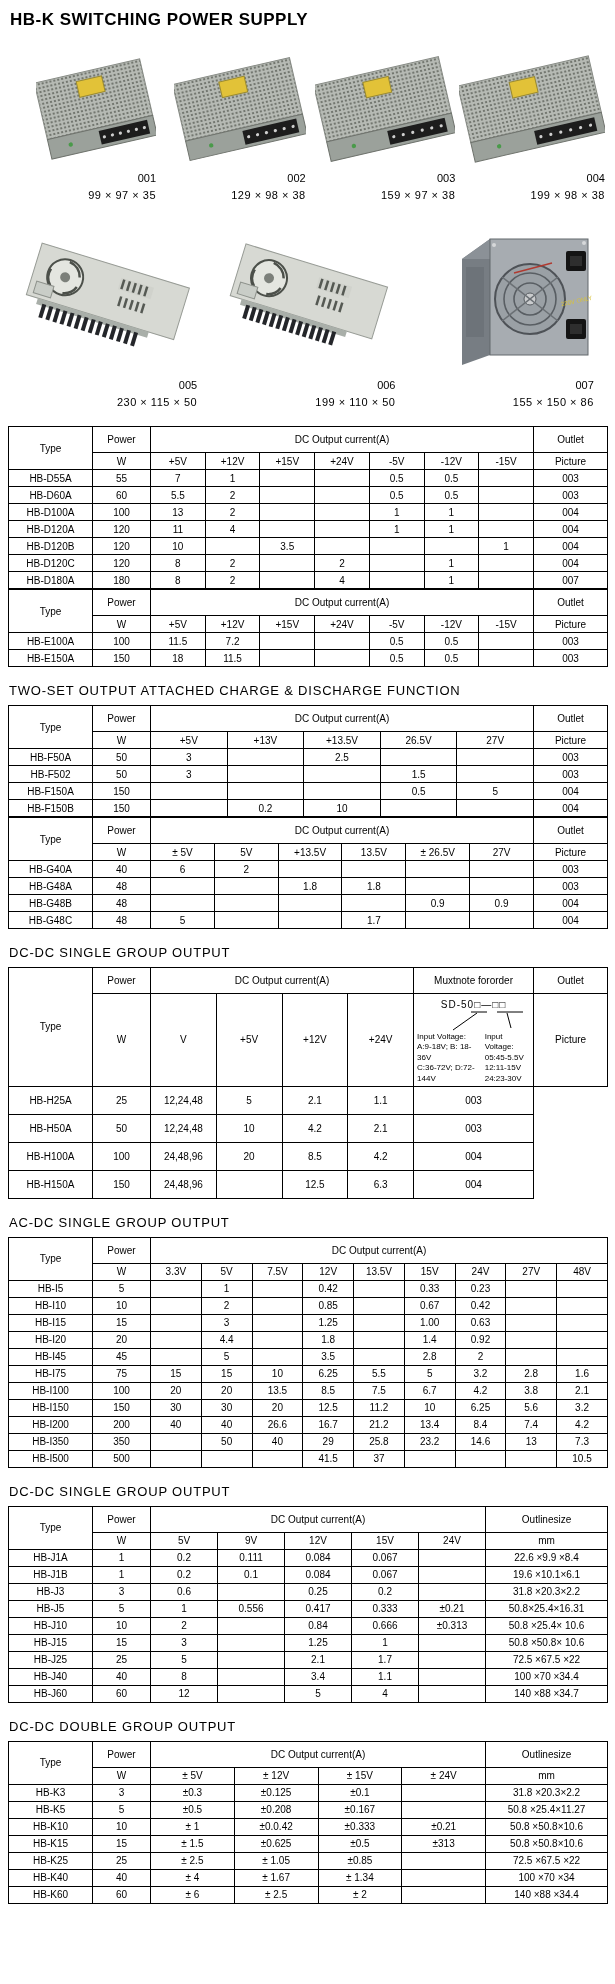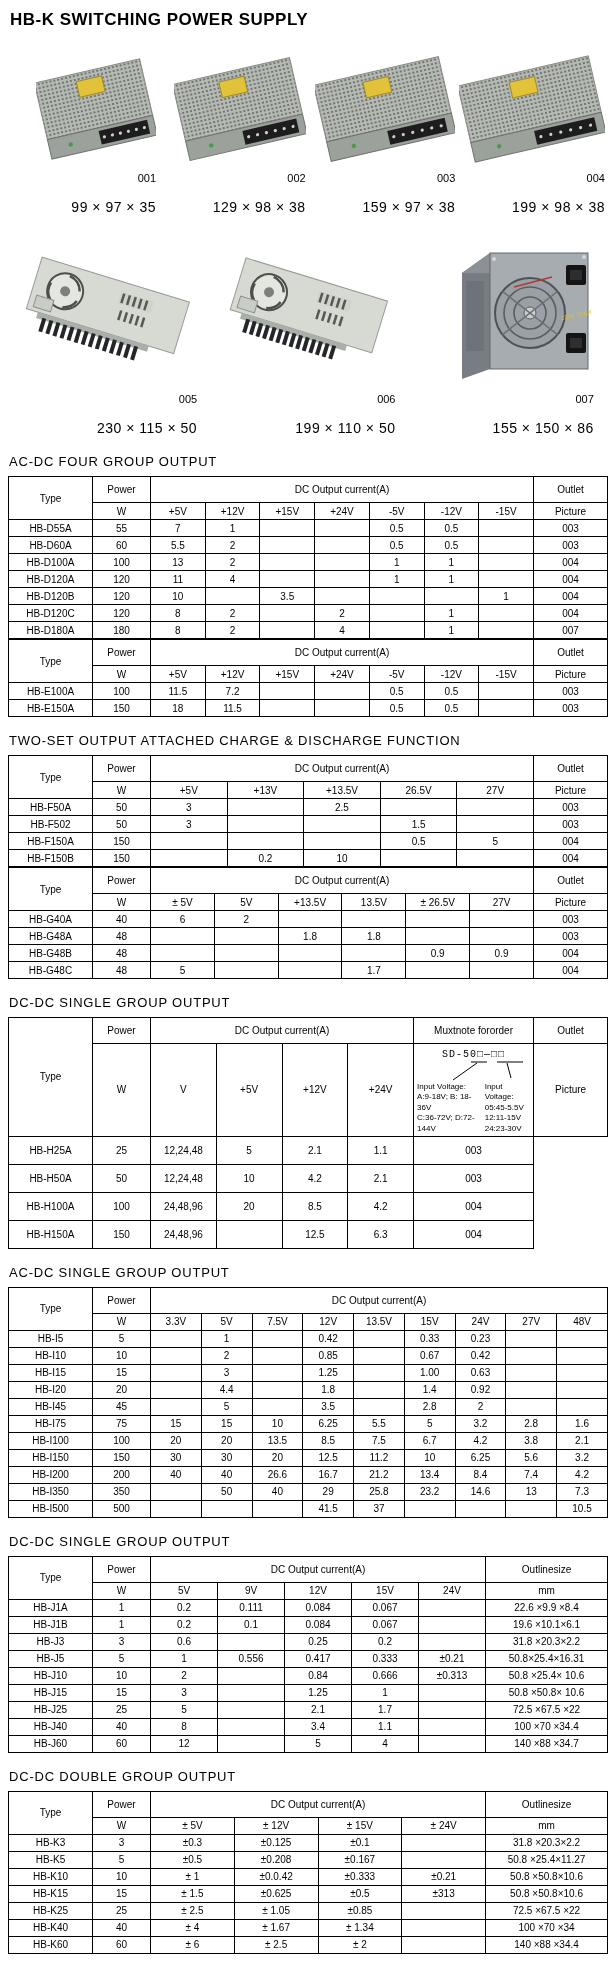--- a/index.html
+++ b/index.html
@@ -6,30 +6,30 @@
   body{width:615px;font-family:"Liberation Sans", sans-serif;}
   .page{padding:8px 8px 14px 8px;}
   h1{font-size:17px;font-weight:bold;letter-spacing:.5px;margin:2px 0 4px 2px;}
   .gallery{display:flex;justify-content:space-between;align-items:flex-end;padding:0 2px;}
   .gallery.g1{margin-top:24px;}
   .gallery.g2{margin-top:22px;margin-bottom:18px;justify-content:space-around;}
   .card{text-align:right;}
   .g1 .card{width:146px;}
   .g2 .card{width:176px;}
   .plabel{font-size:11px;margin-top:2px;}
-  .pdims{font-size:14px;margin-top:15px;letter-spacing:.5px;}
+  .pdims{font-size:11px;margin-top:5px;letter-spacing:.5px;}
   .sec-title{font-size:13px;letter-spacing:.8px;margin:16px 0 7px 1px;}
   table{border-collapse:collapse;table-layout:fixed;width:599px;}
   th,td{border:1px solid #000;font-size:10px;font-weight:normal;text-align:center;padding:0 2px;overflow:hidden;}
   thead tr.h1 th{height:25px;}
   thead tr.h2 th{height:16px;}
   tbody td{height:16px;}
   table.tall tbody td{height:27px;}
   td.note-body{vertical-align:top;text-align:left;padding:2px 3px;}
-  .note-code{font-size:10px;text-align:center;margin-top:3px;letter-spacing:1px;font-family:Liberation Mono, monospace;}
+  .note-code{font-size:10px;text-align:center;margin-top:3px;letter-spacing:1px;}
   .leaders{display:block;margin:0 auto;}
   .notes{display:flex;gap:5px;align-items:flex-start;}
   .notes .nl, .notes .nr{white-space:pre-line;font-size:8px;line-height:1.3;}
   .notes .nl{width:58%;}
   .notes .nr{width:42%;}
 </style>
 </head>
 <body>
 
 <div class="page">
@@ -206,21 +206,20 @@
   <rect x="116" y="33" width="12" height="10" fill="#2e2e2e"></rect>
   <rect x="112" y="96" width="20" height="20" fill="#141414" rx="2"></rect>
   <rect x="116" y="101" width="12" height="10" fill="#2e2e2e"></rect>
   <text x="123" y="80" font-size="6" fill="#d8c23a" text-anchor="middle" transform="rotate(-12 123 80)">220V ONLY</text>
   <circle cx="40" cy="22" r="2" fill="#d6d8da"></circle>
           <circle cx="130" cy="20" r="2" fill="#d6d8da"></circle>
   <rect x="12" y="44" width="18" height="70" fill="#6d7379"></rect>
   </svg><div class="plabel">007</div><div class="pdims">155 × 150 × 86</div></div>
     </div>
   <div>
-      <div class="sec-title">AC-DC FOUR GROUP OUTPUT</div>
       <table>
         <colgroup>
           <col style="width:84px">
           <col style="width:58px">
           <col style="width:54.714285714285715px">
           <col style="width:54.714285714285715px">
           <col style="width:54.714285714285715px">
           <col style="width:54.714285714285715px">
           <col style="width:54.714285714285715px">
           <col style="width:54.714285714285715px">

